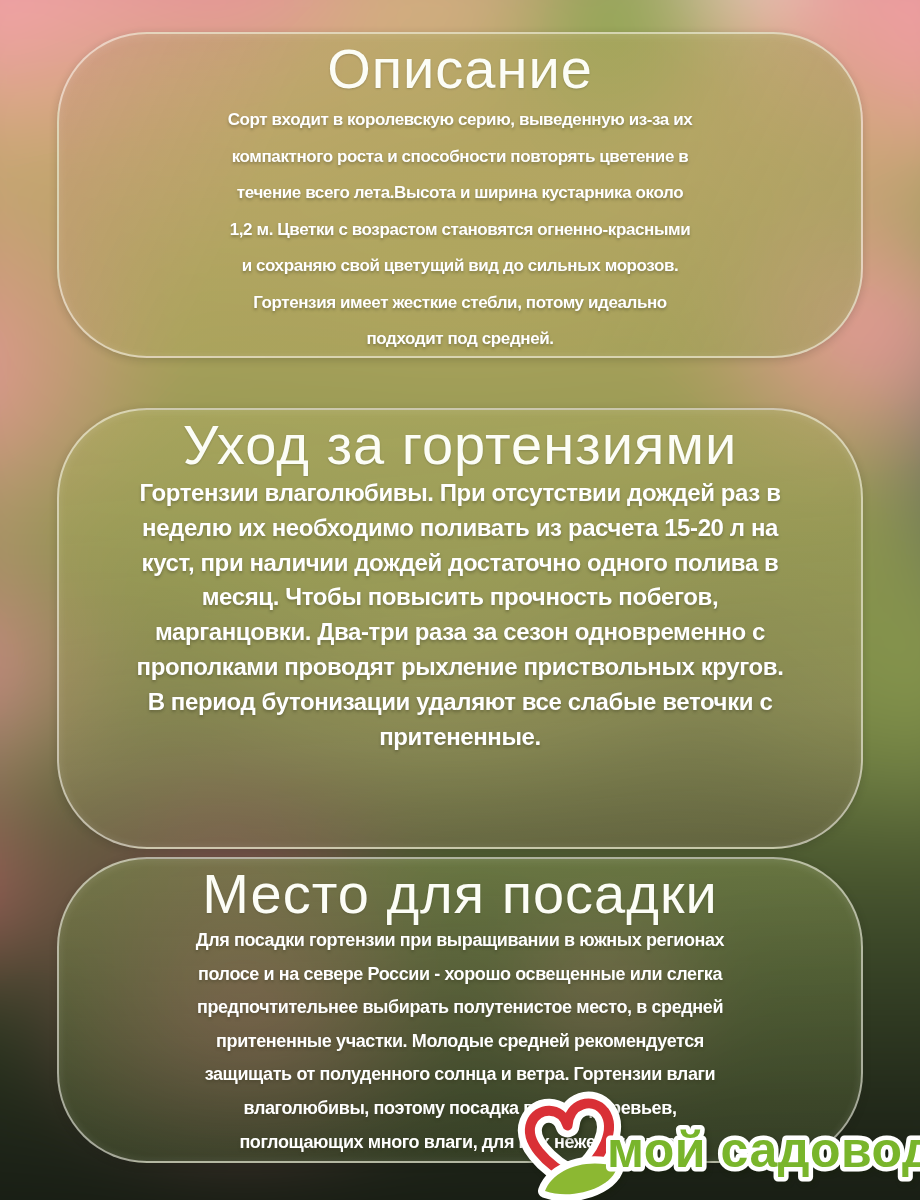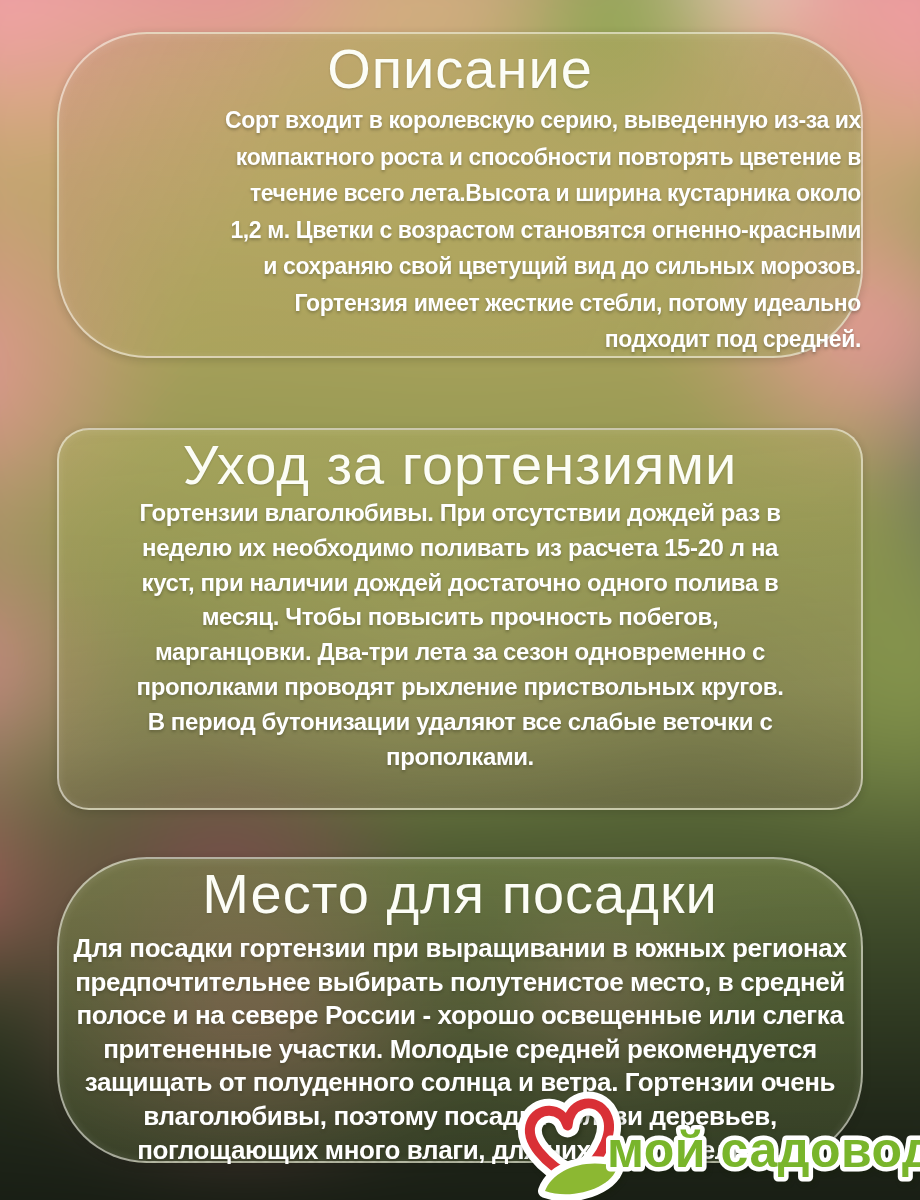--- a/index.html
+++ b/index.html
@@ -36,34 +36,34 @@
     position:absolute;left:57px;width:806px;
     border:2px solid rgba(255,253,247,.55);
     border-radius:90px;
     box-sizing:border-box;
     box-shadow:inset 0 1px 10px rgba(255,255,255,.12), 0 2px 8px rgba(30,30,20,.18);
     text-align:center;color:#fff;
     padding-top:6px;
   }
   .card-1{top:32px;height:326px;
     background:linear-gradient(115deg, rgba(200,150,125,.50) 0%, rgba(176,166,96,.58) 28%, rgba(172,164,94,.58) 70%, rgba(150,160,86,.52) 100%);}
-  .card-2{top:428px;height:382px;
-    background:linear-gradient(175deg, rgba(175,172,98,.58) 0%, rgba(158,156,90,.56) 38%, rgba(150,140,95,.52) 72%, rgba(115,105,75,.50) 100%);border-radius:32px;}
+  .card-2{top:408px;height:441px;
+    background:linear-gradient(175deg, rgba(175,172,98,.58) 0%, rgba(158,156,90,.56) 38%, rgba(150,140,95,.52) 72%, rgba(115,105,75,.50) 100%);}
   .card-3{top:857px;height:306px;
     background:linear-gradient(178deg, rgba(125,138,78,.62) 0%, rgba(100,114,64,.58) 45%, rgba(70,82,48,.55) 100%);}
   .card h2{
     margin:0;font-size:56px;line-height:58px;font-weight:300;
     letter-spacing:1px;color:#fcfdf6;
     text-shadow:0 1px 2px rgba(60,60,40,.25);
   }
   .body{margin-top:4px;font-weight:700;letter-spacing:-0.4px;
     text-shadow:0 2px 3px rgba(50,50,30,.35);}
-  .card-1 .body{font-size:23px;line-height:36.5px;text-align:right;}
+  .card-1 .body{font-size:17px;line-height:36.5px;}
   .card-2 .body{margin-top:2px;font-size:24px;line-height:34.8px;}
-  .card-3 .body{margin-top:9px;font-size:26px;line-height:33.6px;}
+  .card-3 .body{margin-top:1px;font-size:18px;line-height:33.6px;}
   .body .line{white-space:nowrap;}
   .logo{position:absolute;left:495px;top:1083px;width:430px;height:118px;}
   .logo svg{filter:drop-shadow(2px 3px 2px rgba(20,30,8,.40));}
   .logo-text{
     font-family:"Liberation Sans",sans-serif;font-weight:bold;font-size:50px;
     paint-order:stroke;stroke:#ffffff;stroke-width:9px;stroke-linejoin:round;
     letter-spacing:.5px;
   }
 </style>
 </head>
@@ -85,35 +85,35 @@
       </div>
   </section>
 
   <section class="card card-2">
     <h2>Уход за гортензиями</h2>
     <div class="body">
         <div class="line">Гортензии влаголюбивы. При отсутствии дождей раз в</div>
         <div class="line">неделю их необходимо поливать из расчета 15-20 л на</div>
         <div class="line">куст, при наличии дождей достаточно одного полива в</div>
         <div class="line">месяц. Чтобы повысить прочность побегов,</div>
-        <div class="line">марганцовки. Два-три лета за сезон одновременно с</div>
+        <div class="line">марганцовки. Два-три раза за сезон одновременно с</div>
         <div class="line">прополками проводят рыхление приствольных кругов.</div>
         <div class="line">В период бутонизации удаляют все слабые веточки с</div>
-        <div class="line">прополками.</div>
+        <div class="line">притененные.</div>
       </div>
   </section>
 
   <section class="card card-3">
     <h2>Место для посадки</h2>
     <div class="body">
         <div class="line">Для посадки гортензии при выращивании в южных регионах</div>
+        <div class="line">полосе и на севере России - хорошо освещенные или слегка</div>
         <div class="line">предпочтительнее выбирать полутенистое место, в средней</div>
-        <div class="line">полосе и на севере России - хорошо освещенные или слегка</div>
         <div class="line">притененные участки. Молодые средней рекомендуется</div>
-        <div class="line">защищать от полуденного солнца и ветра. Гортензии очень</div>
+        <div class="line">защищать от полуденного солнца и ветра. Гортензии влаги</div>
         <div class="line">влаголюбивы, поэтому посадка вблизи деревьев,</div>
         <div class="line">поглощающих много влаги, для них нежелательна.</div>
       </div>
   </section>
 
   <div class="logo">
     <svg viewBox="0 0 430 118" width="430" height="118" xmlns="http://www.w3.org/2000/svg">
       <g>
         <g transform="rotate(-6 77 56)">
           <path d="M77 97 C46 78 30 52 38 36 C46 20 70 22 74 42 C78 20 102 16 112 32 C122 50 108 76 77 97 Z" fill="none" stroke="#ffffff" stroke-width="24" stroke-linejoin="round" stroke-linecap="round"></path>

